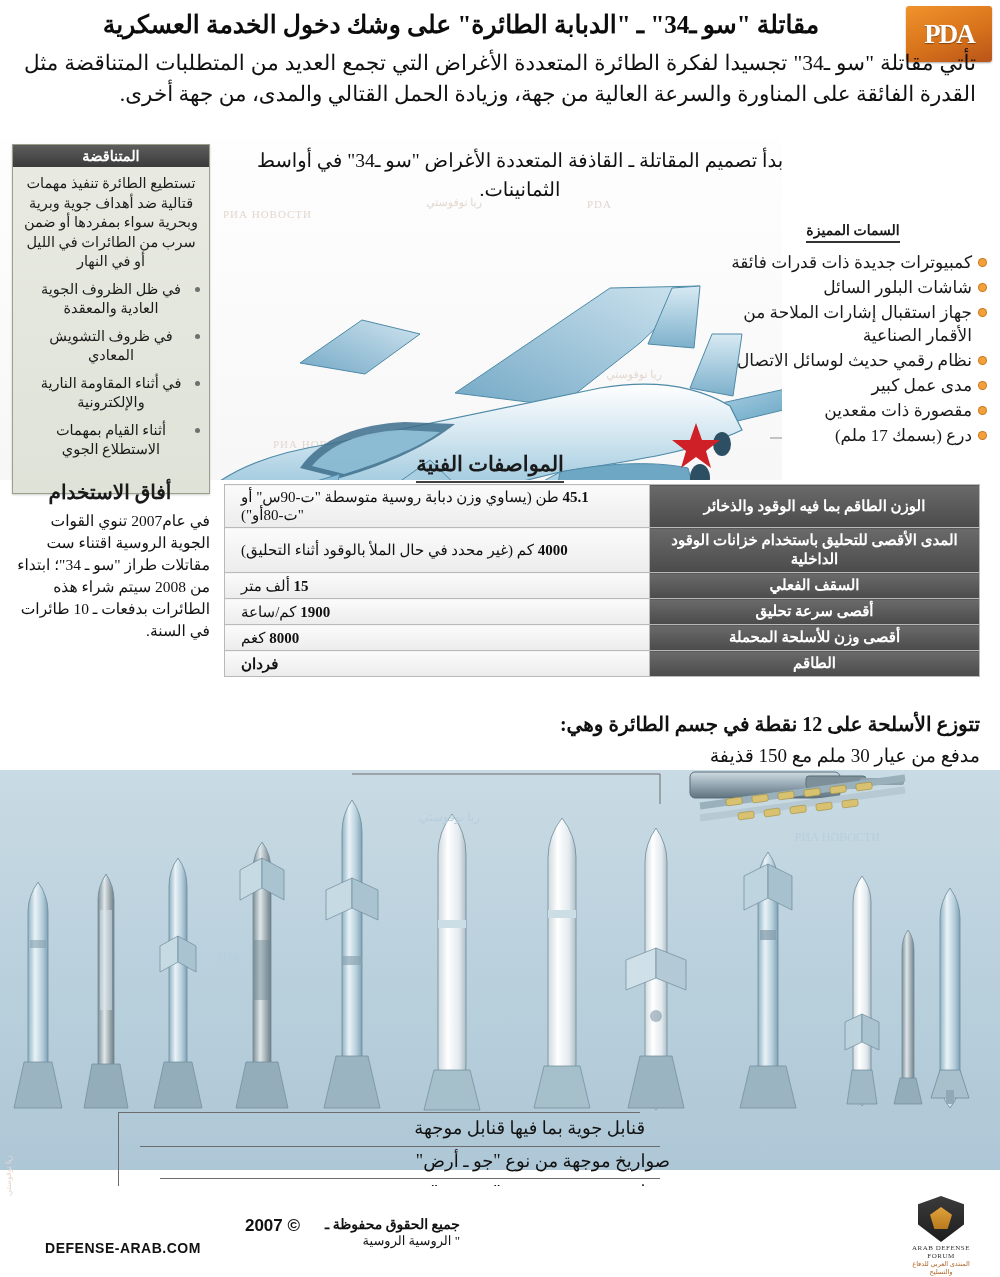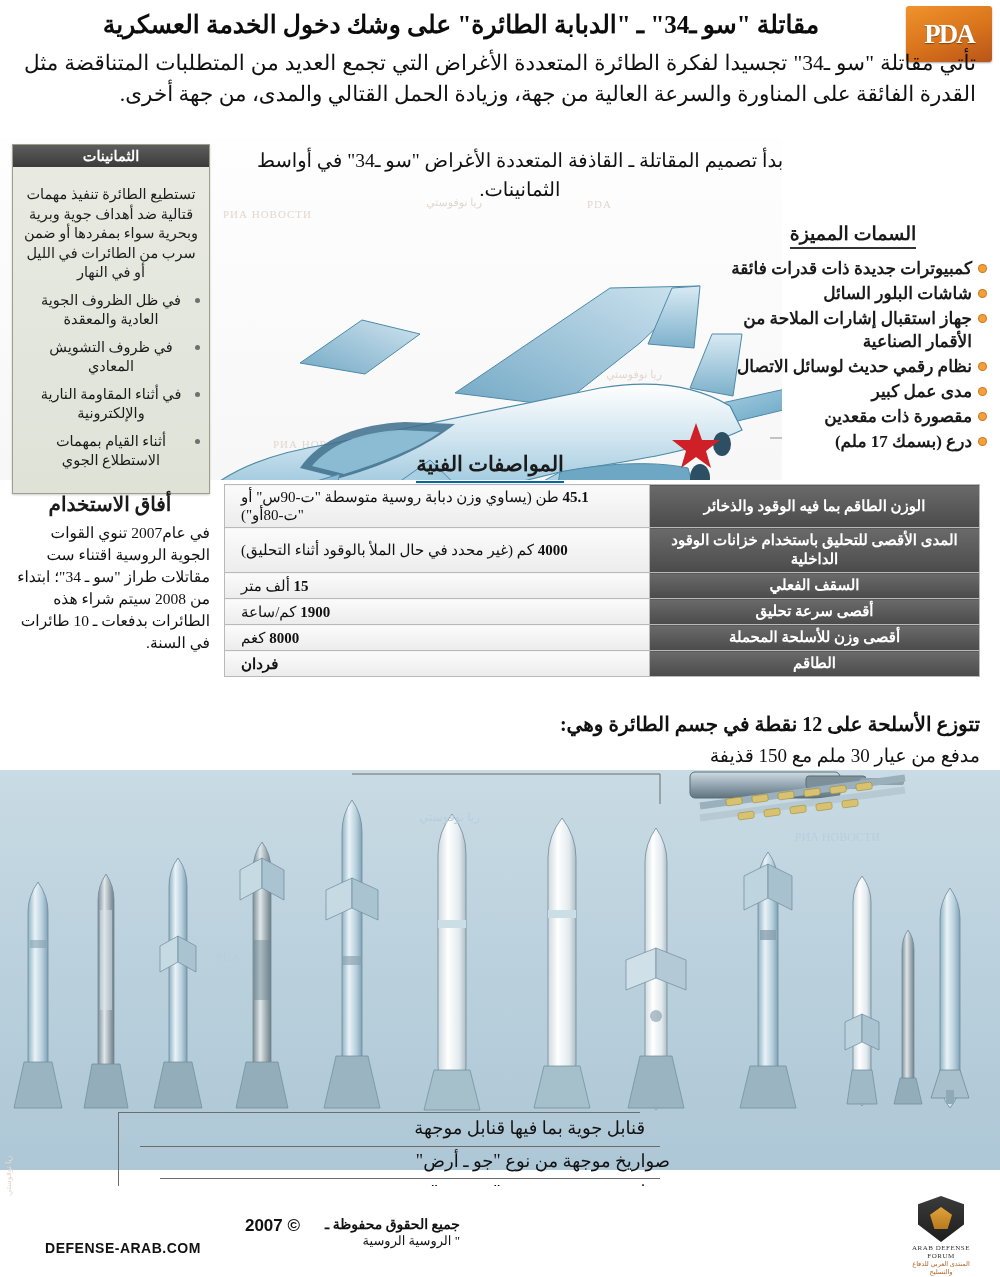--- a/index.html
+++ b/index.html
@@ -44,66 +44,66 @@
   .scene {
     position:absolute; left:0; top:138px; width:782px; height:342px;
     background:linear-gradient(180deg,#fefefe 0%,#f7f7f7 100%);
   }
   .wm { position:absolute; font-size:11px; color:#e2d7cf; letter-spacing:1px; }
 
   .jet { position:absolute; left:0; top:0; width:782px; height:342px; }
 
   
   .features { position:absolute; right:12px; top:222px; width:270px; }
-  .features h3 { margin:0 0 8px 0; font-size:19px; text-align:center; font-weight:bold; }
+  .features h3 { margin:0 0 8px 0; font-size:14px; text-align:center; font-weight:bold; }
   .features h3 .ul { display:inline-block; border-bottom:2px solid #333; padding-bottom:2px; }
-  .features ul { list-style:none; margin:0; padding:0;font-weight:bold; }
+  .features ul { list-style:none; margin:0; padding:0; }
   .features li {
     font-size:17px; line-height:23px; text-align:right; padding-right:16px; position:relative;
     margin-bottom:2px;
   }
   .features li::before {
     content:""; position:absolute; right:2px; top:8px; width:7px; height:7px;
     border-radius:50%; background:#f3a03a; box-shadow:0 0 0 1px #c9781f;
   }
 
   
   .cap-panel {
     position:absolute; right:790px; top:144px; width:198px; height:350px;
     background:linear-gradient(180deg,#e9ebe3 0%,#dfe2d7 100%);
     border:1px solid #9aa08c;
     box-shadow:0 1px 2px rgba(0,0,0,.2);
   }
   .cap-head {
     height:22px; background:linear-gradient(180deg,#5d5d5d 0%,#3b3b3b 100%);
     color:#fff; font-size:14.5px; font-weight:bold; text-align:center; line-height:22px;
   }
-  .cap-body { padding:18px 9px 4px 9px; }
+  .cap-body { padding:7px 9px 4px 9px; }
   .cap-intro { font-size:14.5px; line-height:19.5px; text-align:center; color:#1d1d1d; }
   .cap-list { list-style:none; margin:8px 0 0 0; padding:0; }
   .cap-list li {
     font-size:14.5px; line-height:19px; text-align:center; position:relative;
     padding:0 10px 0 10px; margin-bottom:9px;
   }
   .cap-list li::before {
     content:""; position:absolute; right:0; top:7px; width:5px; height:5px; border-radius:50%;
     background:#6f6f6f;
   }
 
   
-  .usage { position:absolute; right:790px; top:492px; width:200px; }
+  .usage { position:absolute; right:790px; top:480px; width:200px; }
   .usage h3 { margin:0 0 6px 0; font-size:20px; font-weight:bold; text-align:center; }
   .usage p { margin:0; font-size:15.5px; line-height:22px; color:#111; }
 
   
   .specs-title {
     position:absolute; right:300px; top:452px; width:420px; text-align:center;
     font-size:21px; font-weight:bold;
   }
-  .specs-title .ul { display:inline-block; border-bottom:2px solid #0369a1; padding-bottom:4px; }
+  .specs-title .ul { display:inline-block; border-bottom:2px solid #404040; padding-bottom:4px; }
   table.specs {
     position:absolute; right:20px; top:484px; width:756px;
     border-collapse:collapse; font-size:15px;
   }
   table.specs td { border:1px solid #b9b9b9; padding:3px 8px; vertical-align:middle; }
   table.specs td.lbl {
     width:330px; background:linear-gradient(180deg,#6a6a6a 0%,#4b4b4b 100%);
     color:#fff; font-weight:bold; text-align:center; font-size:15px; line-height:19px;
   }
   table.specs td.val {
@@ -272,21 +272,21 @@
       <li>نظام رقمي حديث لوسائل الاتصال</li>
       <li>مدى عمل كبير</li>
       <li>مقصورة ذات مقعدين</li>
       <li>درع (بسمك 17 ملم)</li>
     </ul>
   </div>
 
   <div class="design-note">بدأ تصميم المقاتلة ـ القاذفة المتعددة الأغراض "سو ـ34" في أواسط الثمانينات.</div>
 
   <div class="cap-panel">
-    <div class="cap-head">الثمانينات</div>
+    <div class="cap-head">المتناقضة</div>
     <div class="cap-body">
       <div class="cap-intro">تستطيع الطائرة تنفيذ مهمات قتالية ضد أهداف جوية وبرية وبحرية سواء بمفردها أو ضمن سرب من الطائرات في الليل أو في النهار</div>
       <ul class="cap-list">
         <li>في ظل الظروف الجوية العادية والمعقدة</li>
         <li>في ظروف التشويش المعادي</li>
         <li>في أثناء المقاومة النارية والإلكترونية</li>
         <li>أثناء القيام بمهمات الاستطلاع الجوي</li>
       </ul>
     </div>
   </div>

